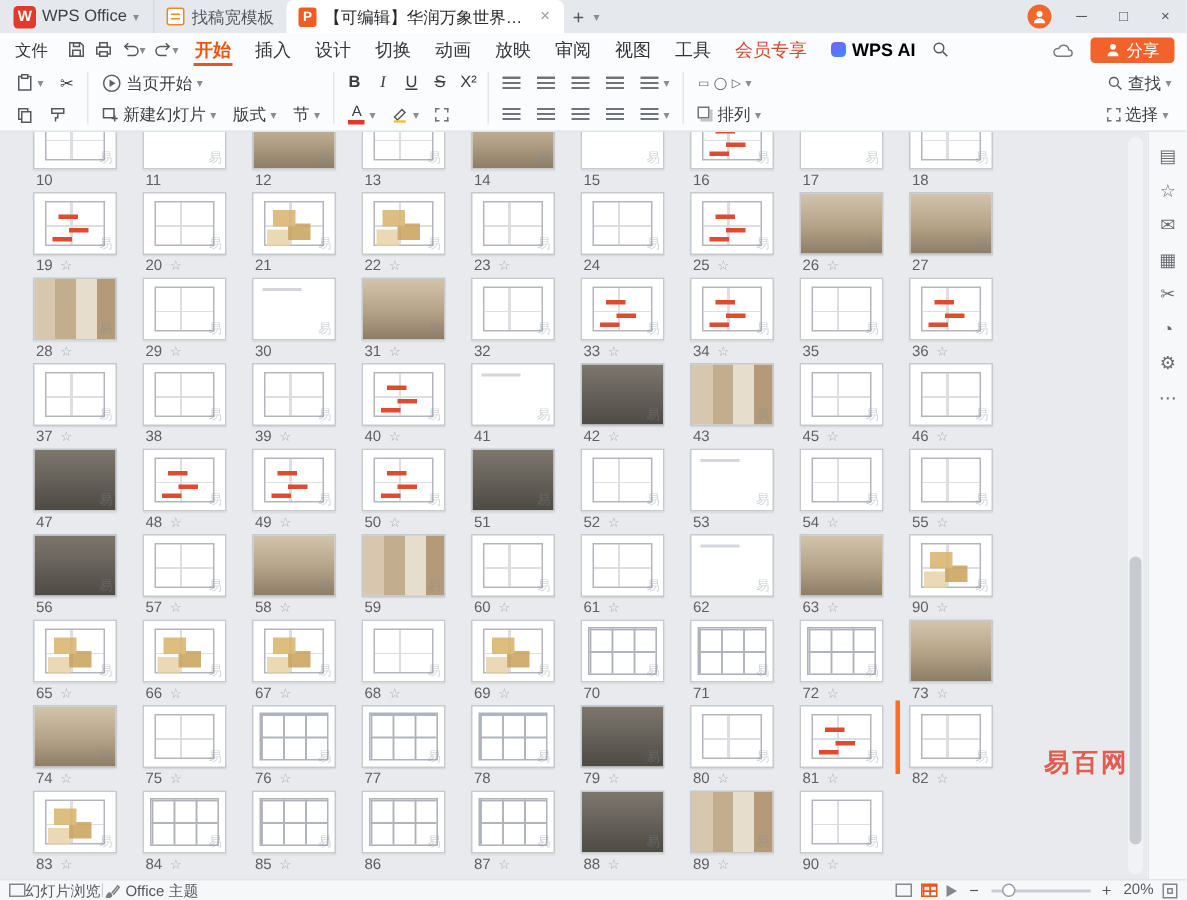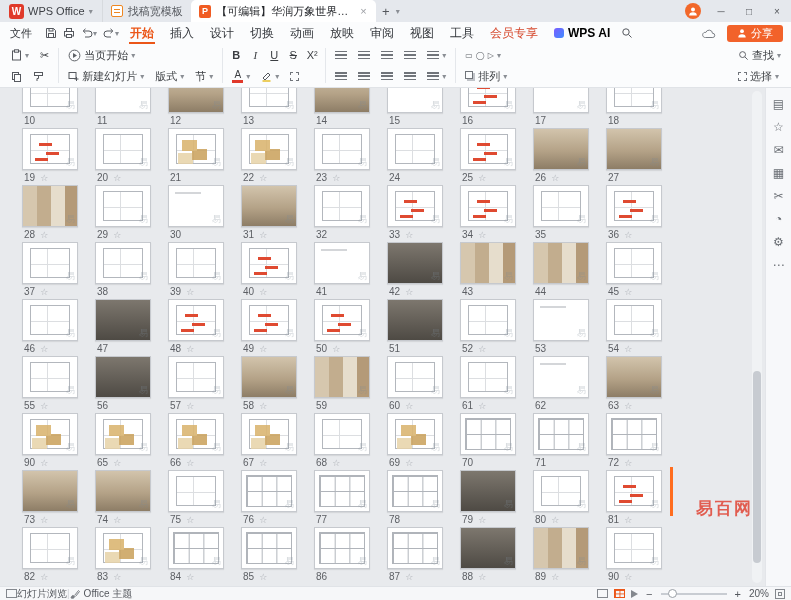--- a/index.html
+++ b/index.html
@@ -743,29 +743,20 @@
   <div class="cell">
     <div class="thumb k-swatch">
       <span class="wm">易</span>
     </div>
     <div class="slabel">
       <span class="num">43</span>
 
     </div>
   </div>
 
-  <div class="cell">
-    <div class="thumb k-swatch">
-      <span class="wm">易</span>
-    </div>
-    <div class="slabel">
-      <span class="num">44</span>
-
-    </div>
-  </div>
 
   <div class="cell">
     <div class="thumb k-plan">
       <span class="wm">易</span>
     </div>
     <div class="slabel">
       <span class="num">45</span>
       <span class="star">☆</span>
     </div>
   </div>

